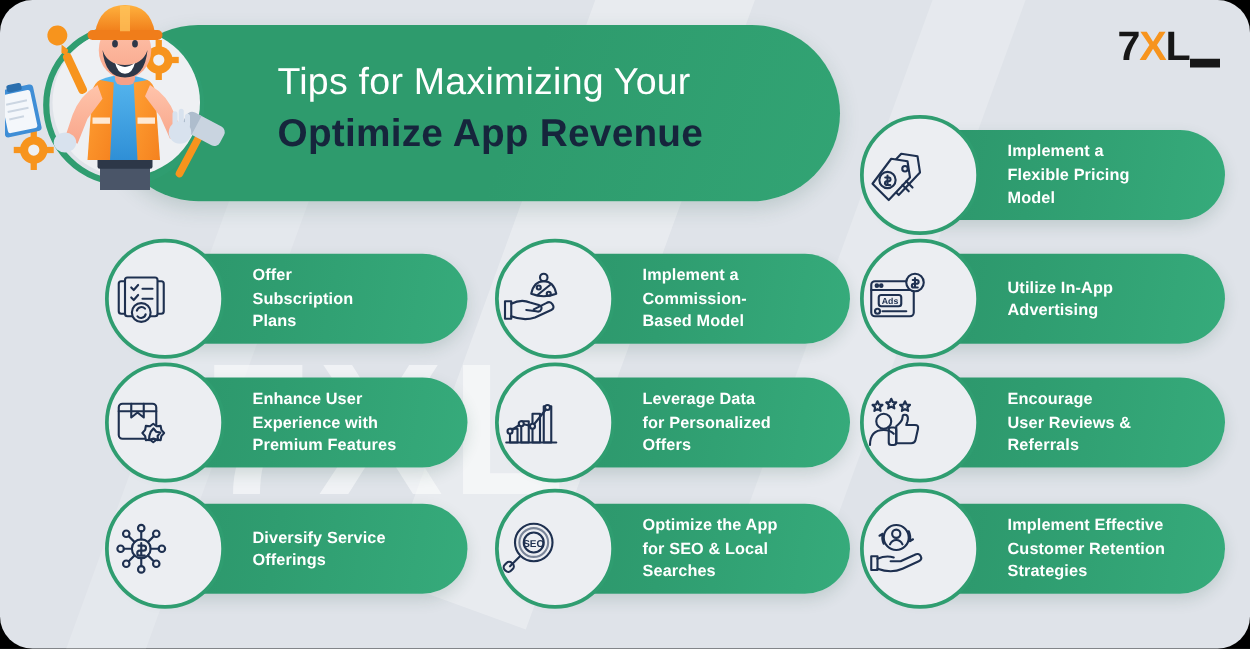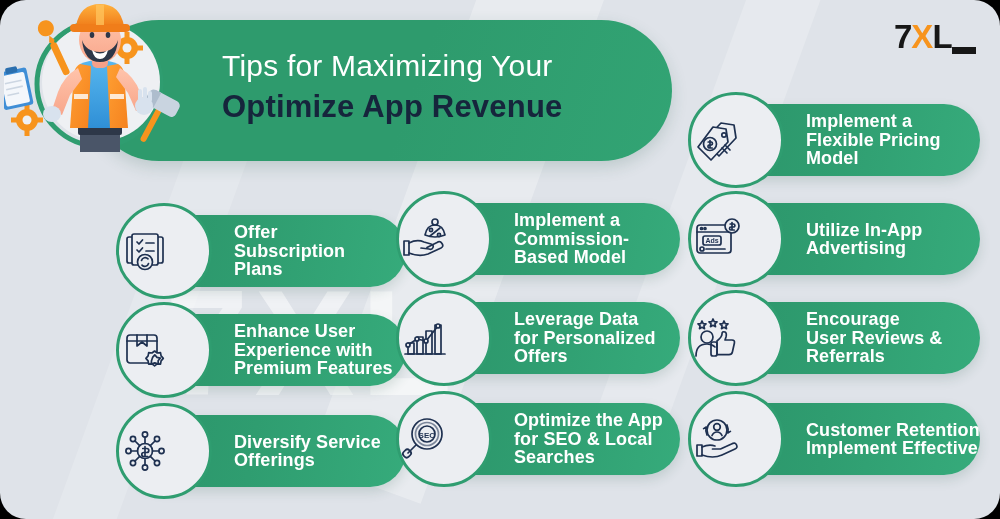--- a/index.html
+++ b/index.html
@@ -139,29 +139,29 @@
     box-sizing: border-box;
     display: flex;
     align-items: center;
     justify-content: flex-start;
   }
   .card .badge svg { display: block; }
   .card .label {
     margin-left: 106px;
     margin-right: 14px;
     color: #ffffff;
-    font-size: 18px;
+    font-size: 13px;
     font-weight: 700;
     line-height: 18.5px;
     letter-spacing: .1px;
   }
   .card .label .ln { display: block; white-space: nowrap; }
 
   
-  .col-a { left: 128px; width: 278px; margin-top: 12px; }
+  .col-a { left: 96px; width: 278px; }
   .col-b { left: 408px; width: 272px; }
   .col-c { left: 700px; width: 280px; }
 
   .row-0 { top: 104px; }
   .row-1 { top: 203px; }
   .row-2 { top: 302px; }
   .row-3 { top: 403px; }
 </style>
 </head>
 <body>
@@ -491,19 +491,20 @@
         <circle cx="26" cy="14" r="3.3"></circle>
         <path d="M21 22.5 q1.6 -3.5 5 -3.5 q3.4 0 5 3.5"></path>
         <path d="M36 12 a12 12 0 0 1 .8 8 l2.6 -1.6 M16 22 a12 12 0 0 1 -.8 -8 l-2.6 1.6"></path>
         <path d="M6 32 h5 v11 h-5 z"></path>
         <path d="M11 34 q7 -3 13 -1"></path>
         <path d="M11 42 q11 4 20 0 l13 -6 q3 -1.4 1.5 -4.2 t-5 -.8 l-11 5 h-8"></path>
       </g>
           </svg>
         </div>
         <div class="label">
+          <span class="ln">Implement Effective</span>
           <span class="ln">Customer Retention</span>
-          <span class="ln">Implement Effective</span>
+          <span class="ln">Strategies</span>
         </div>
       </div>
     </div>
 
 </div>
 
 </body></html>

